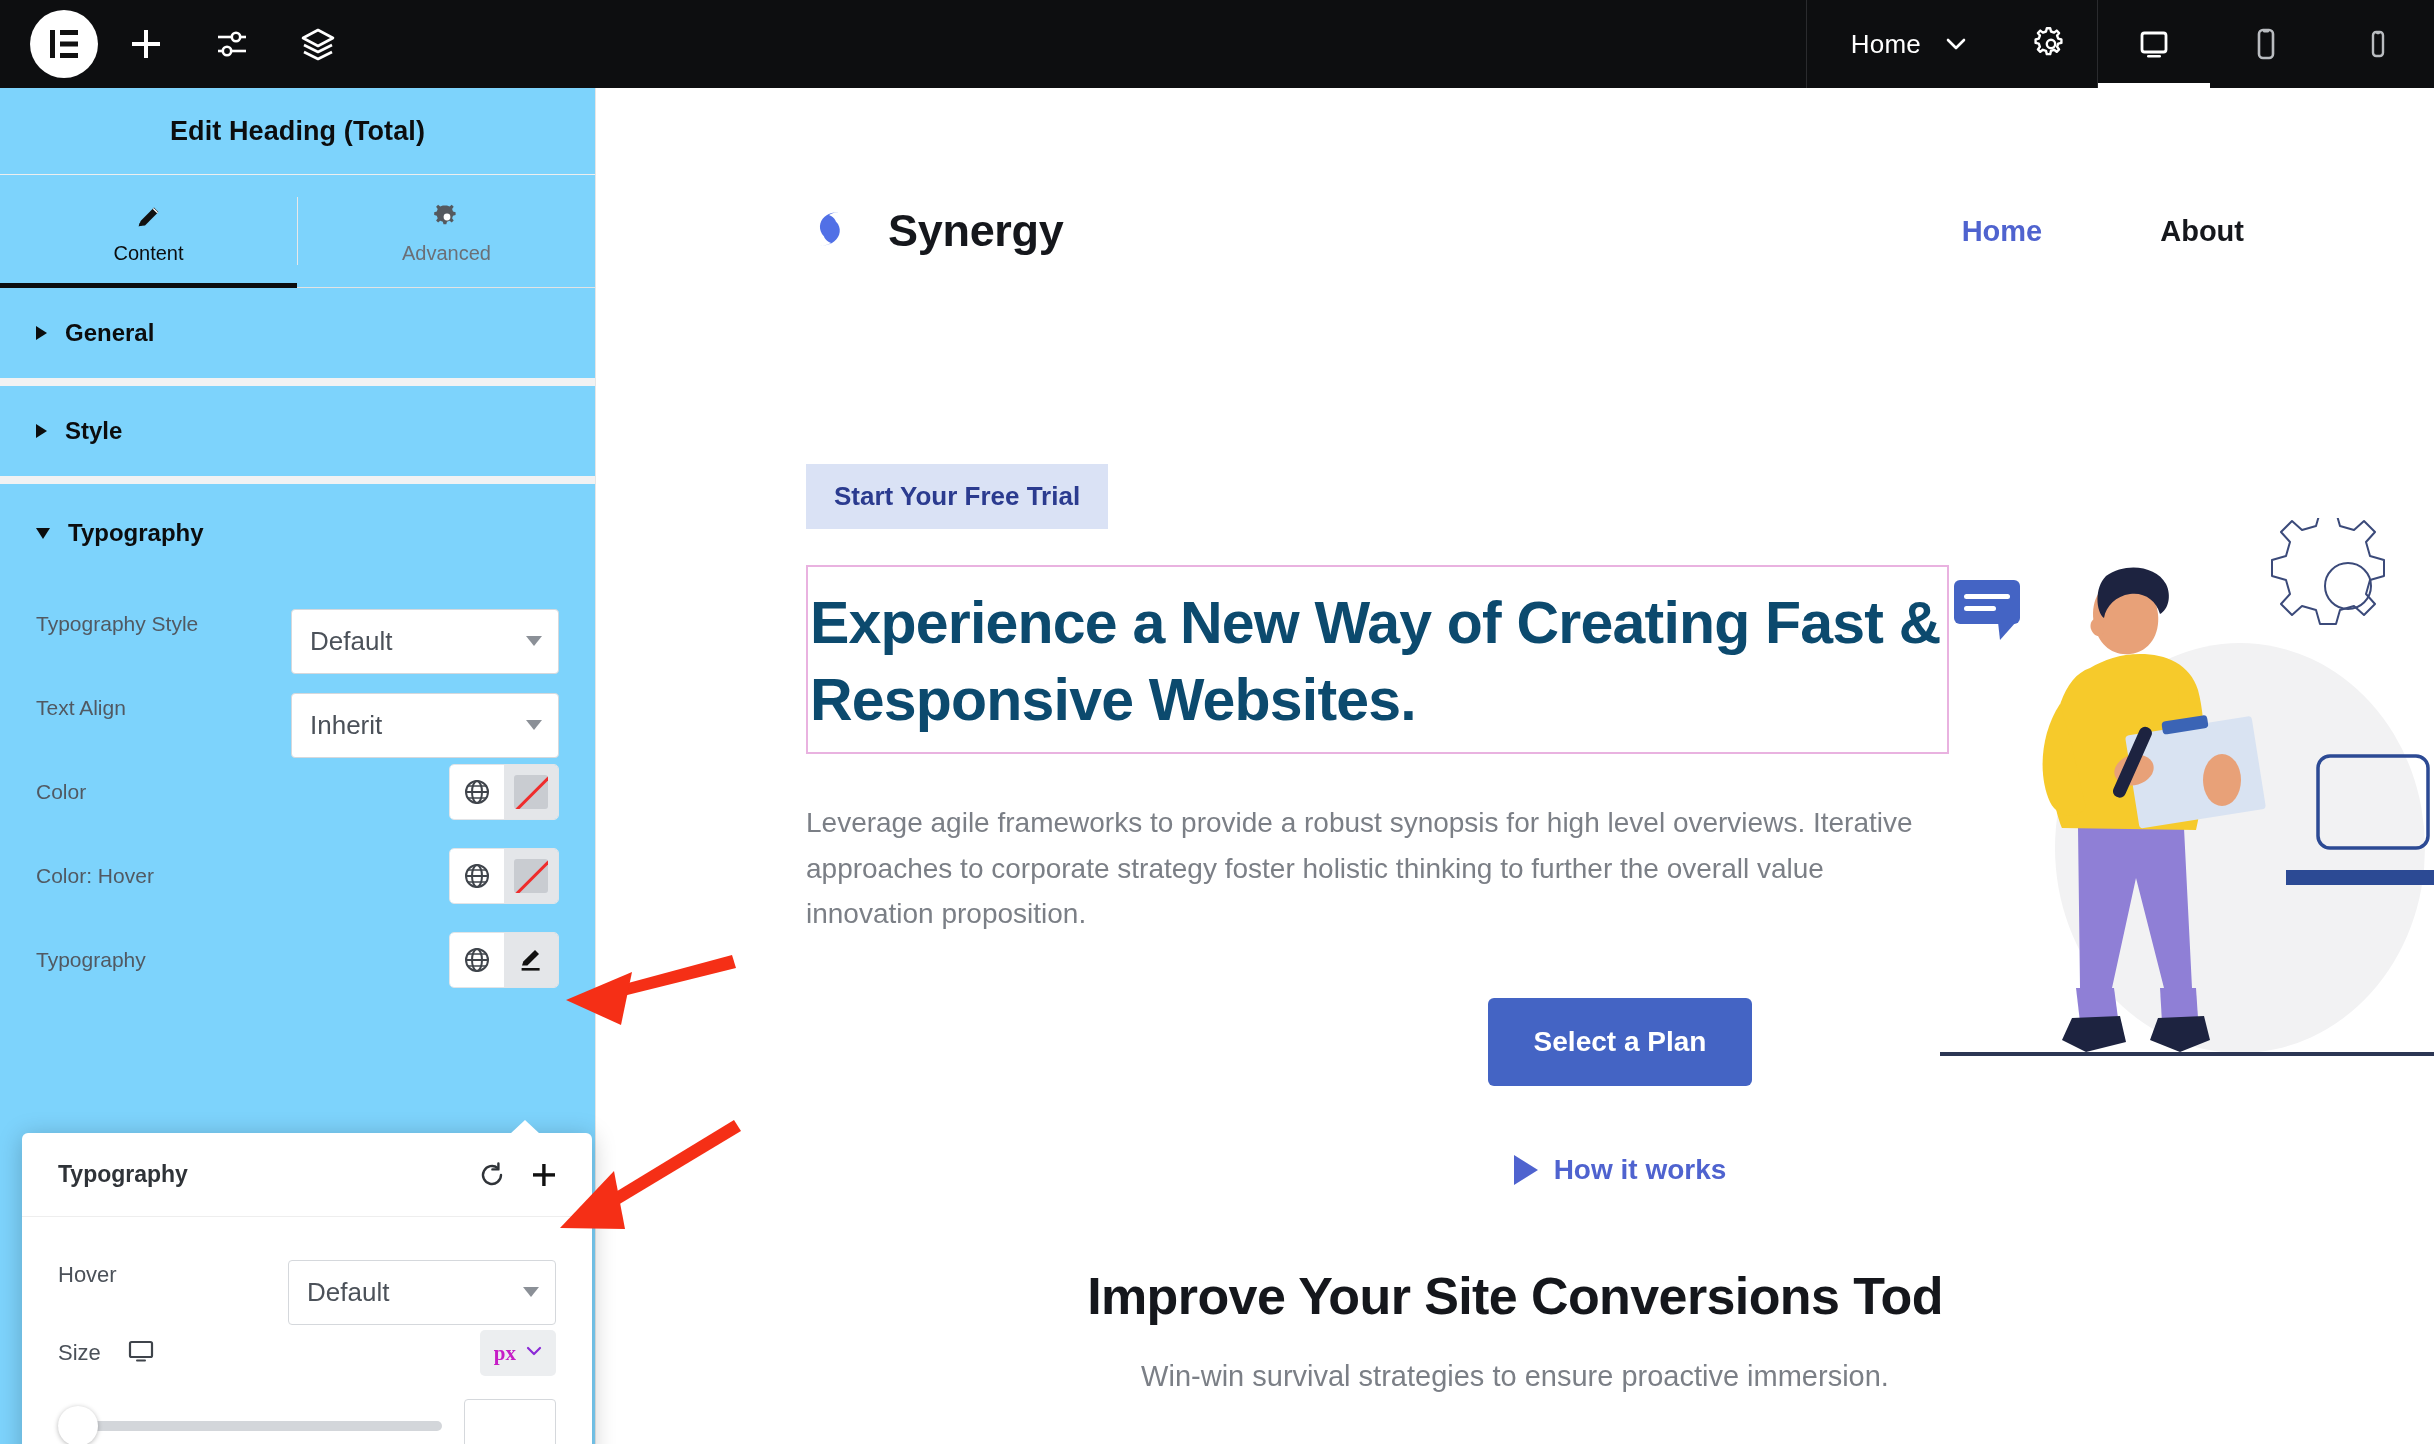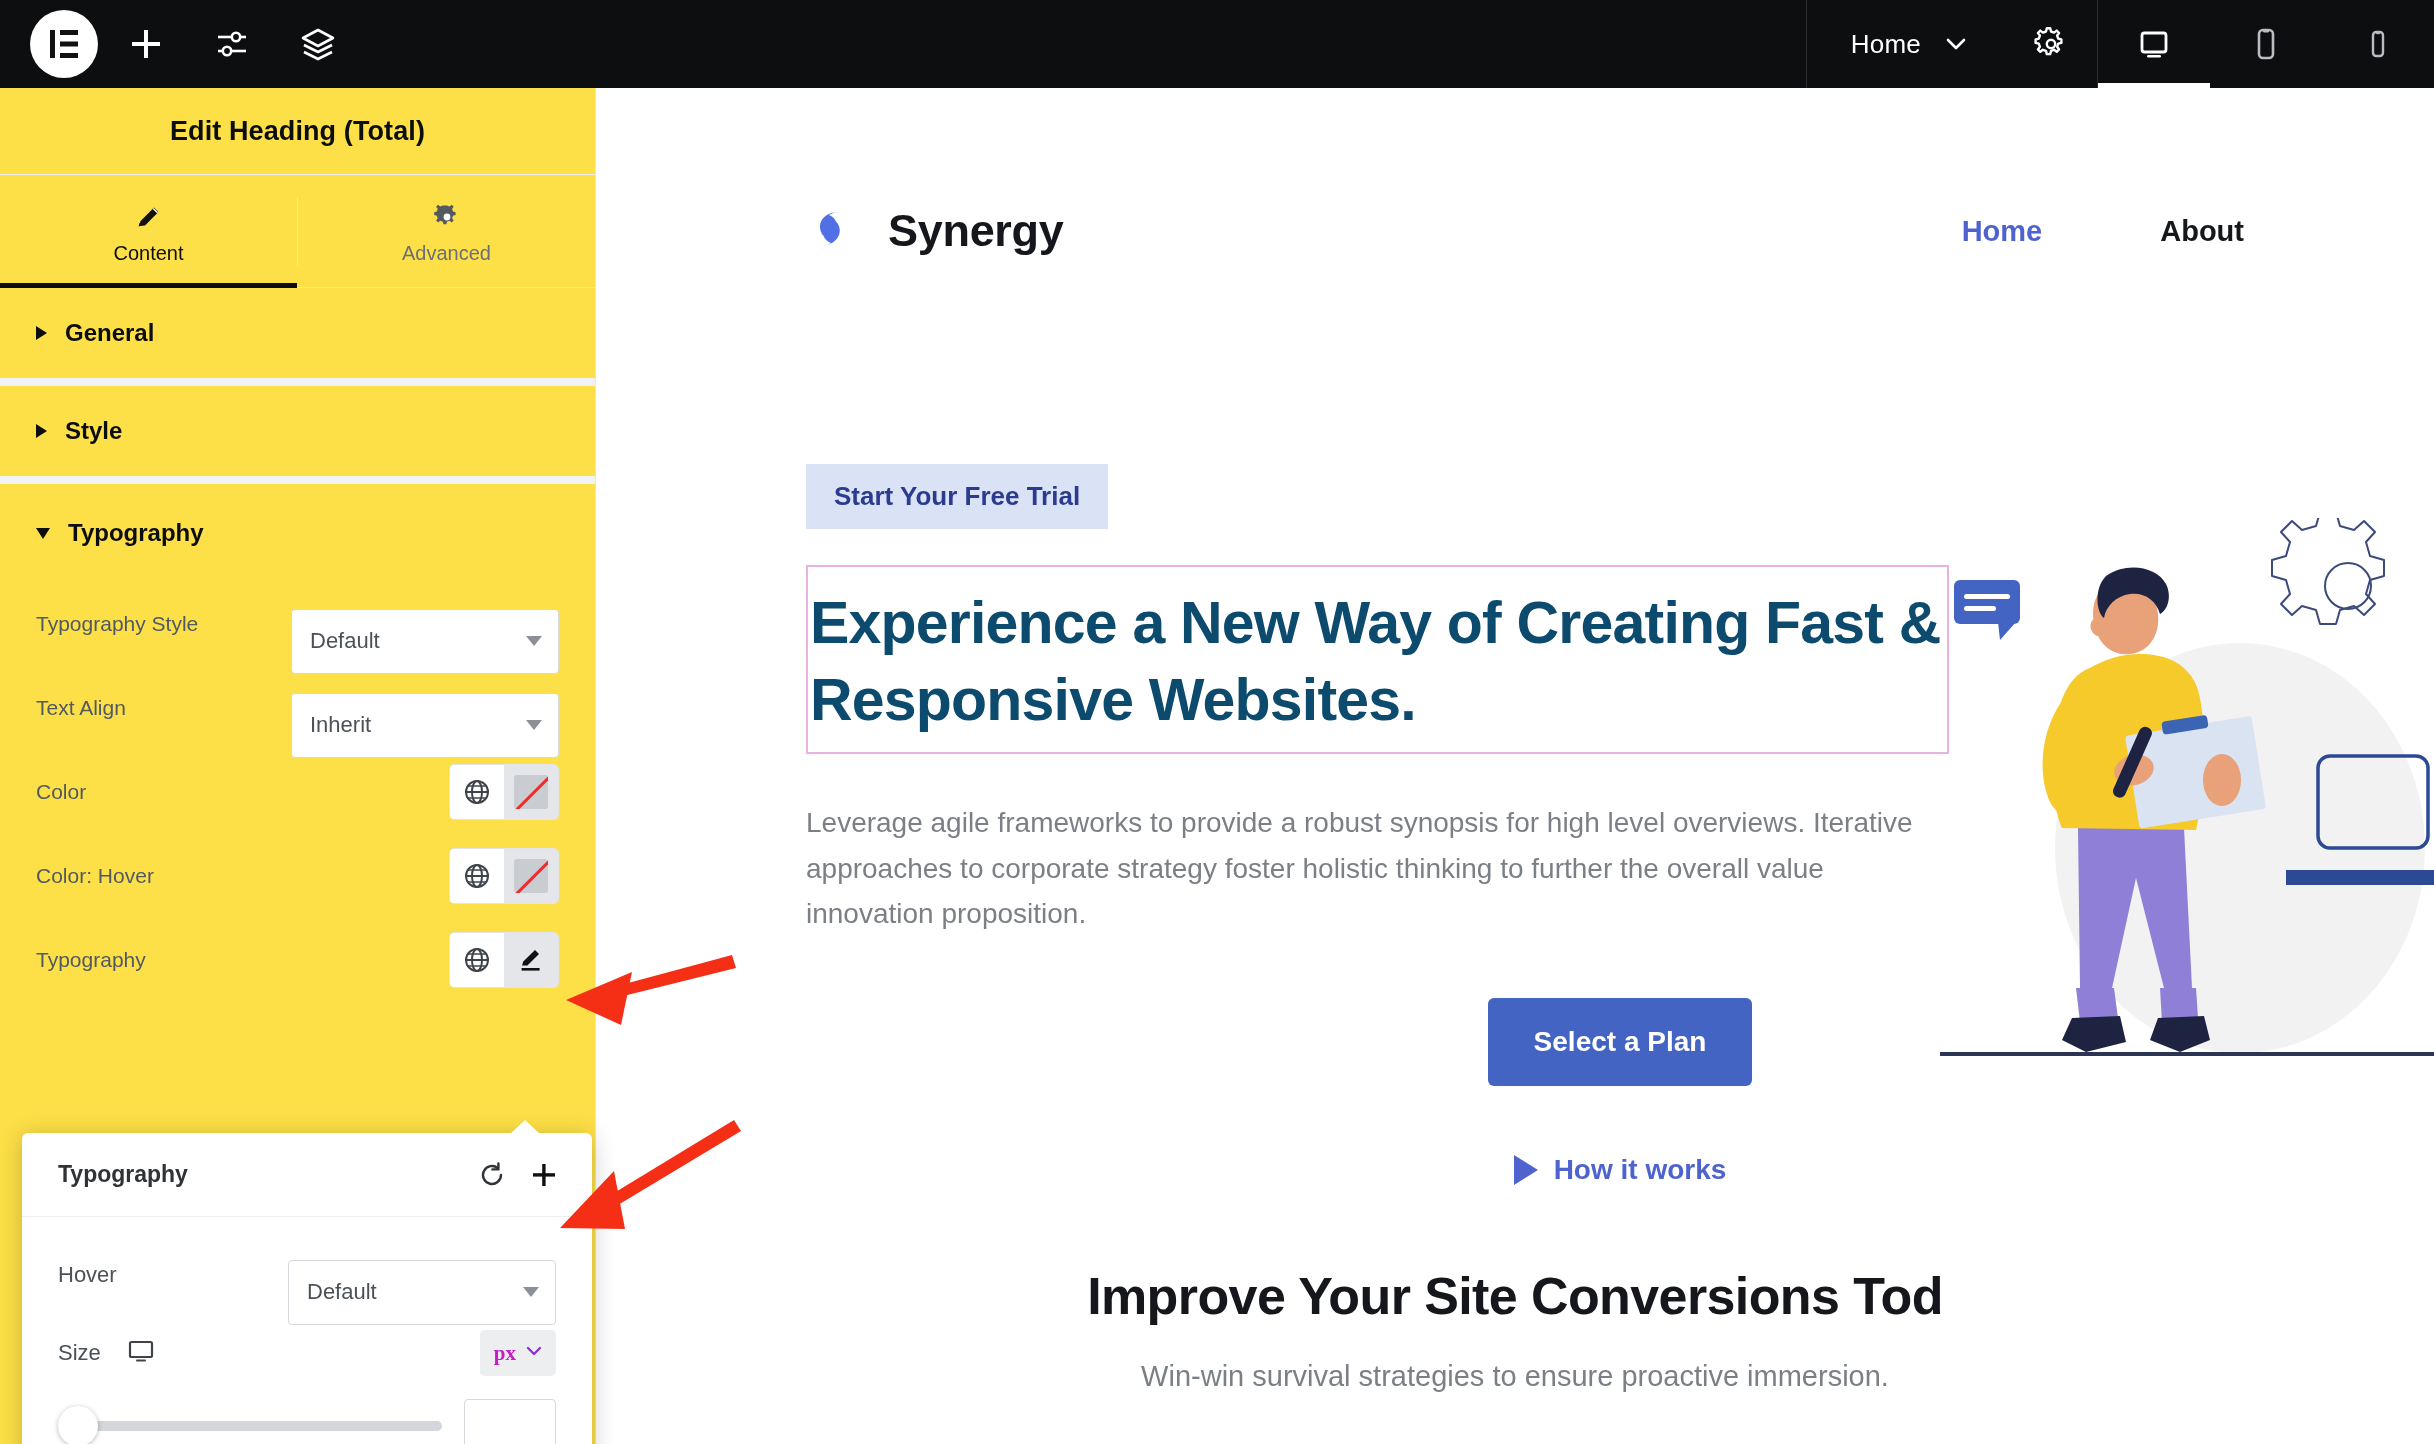--- a/index.html
+++ b/index.html
@@ -44,21 +44,21 @@
   }
   .device-btn.active::after {
     content: ""; position: absolute; left: 0; right: 0; bottom: 0; height: 5px; background: #ffffff;
   }
 
   
   .body-row { display: flex; flex: 1; min-height: 0; position: relative; }
 
   
   .panel {
-    width: 596px; flex: 0 0 596px; background: #fde047; position: relative;
+    width: 596px; flex: 0 0 596px; background: #7dd3fc; position: relative;
     border-right: 1px solid #e6e6e6; height: 100%;
   }
   .panel-title {
     height: 86px; display: flex; align-items: center; justify-content: center;
     font-size: 27px; font-weight: bold; color: #0c0d0e; letter-spacing: .1px;
   }
   .panel-tabs { display: flex; border-top: 1px solid #eeeeee; border-bottom: 1px solid #e3e3e3; }
   .panel-tab {
     flex: 1; height: 112px; display: flex; flex-direction: column;
     align-items: center; justify-content: center; gap: 10px; cursor: pointer;
@@ -81,21 +81,21 @@
   .tri.right { border-left: 11px solid #0c0d0e; border-top: 7px solid transparent; border-bottom: 7px solid transparent; }
   .tri.down  { border-top: 11px solid #0c0d0e; border-left: 7px solid transparent; border-right: 7px solid transparent; }
 
   .ctrl-row {
     display: flex; align-items: center; padding: 0 36px; height: 84px;
   }
   .ctrl-label { font-size: 21px; color: #515962; flex: 1; }
   .select-box {
     width: 268px; height: 65px; border: 1px solid #d5d8dc; border-radius: 4px;
     display: flex; align-items: center; justify-content: space-between;
-    padding: 0 16px 0 18px; font-size: 22px; color: #4b5159; background: #fff; cursor: pointer; margin-top: 34px;
+    padding: 0 16px 0 18px; font-size: 26px; color: #4b5159; background: #fff; cursor: pointer; margin-top: 34px;
   }
   .sel-caret { width:0;height:0;border-top:10px solid #8b9097;border-left:8px solid transparent;border-right:8px solid transparent; }
 
   .ctrl-actions { display: flex; border-radius: 5px; overflow: hidden; border: 1px solid #e2e4e7; }
   .ctrl-act {
     width: 54px; height: 54px; display: flex; align-items: center; justify-content: center;
     background: #ffffff; cursor: pointer;
   }
   .ctrl-act.shaded { background: #e4e6e9; }
   .swatch-none {

